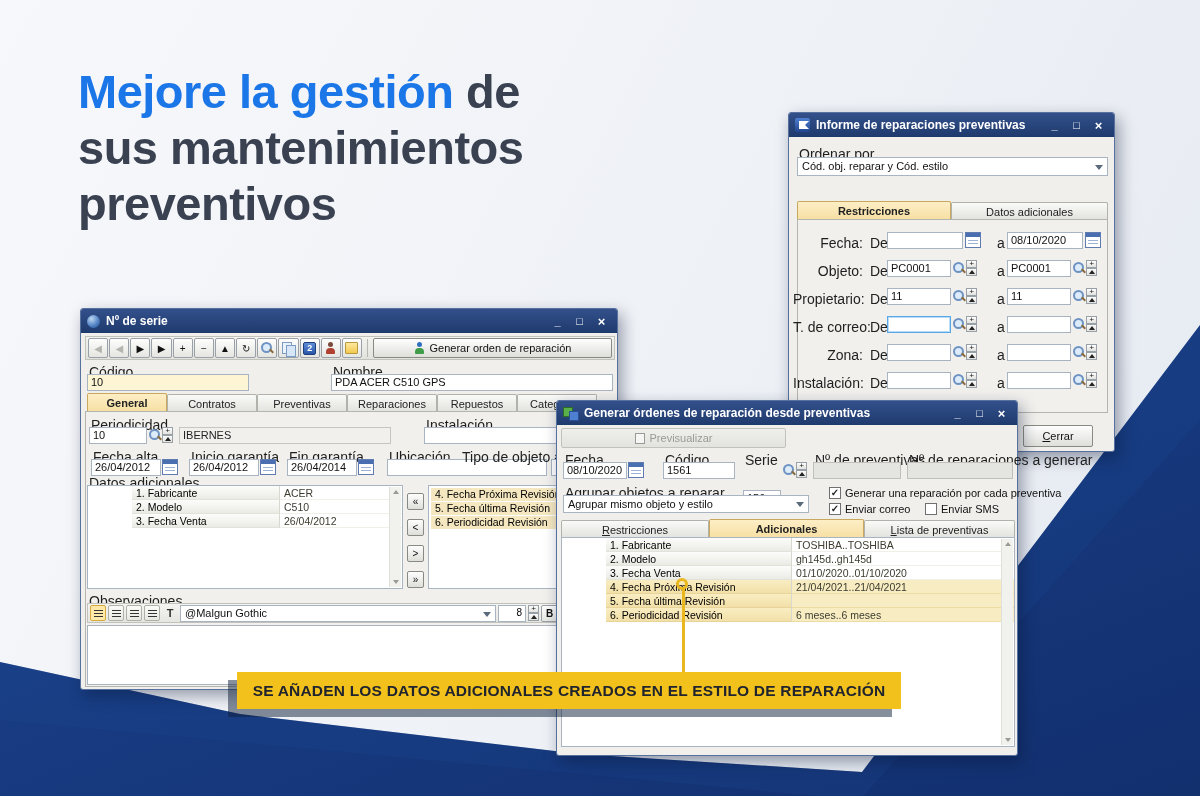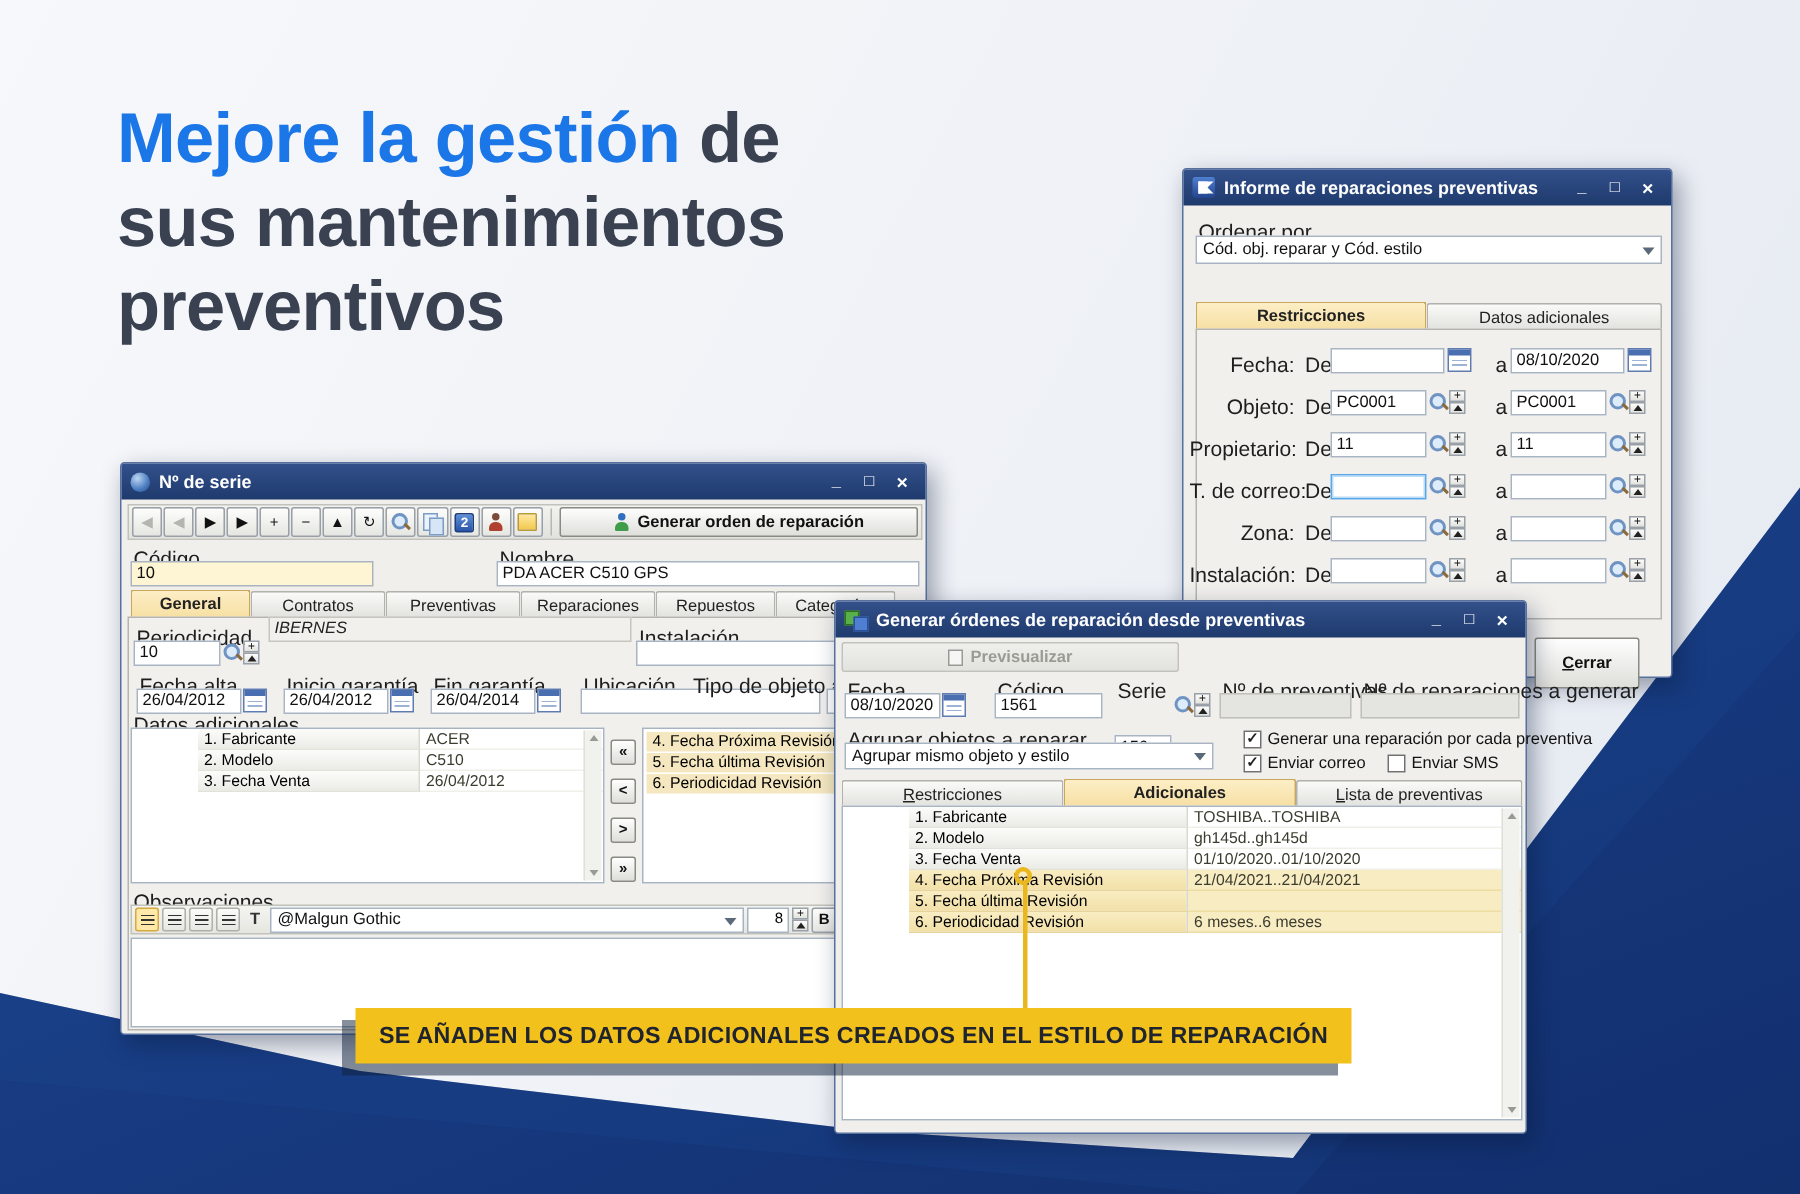--- a/index.html
+++ b/index.html
@@ -56,21 +56,21 @@
   .tabrow{position:absolute;display:flex;align-items:flex-end;}
   .tab{height:18px;padding:0 8px;display:flex;align-items:center;justify-content:center;
        background:linear-gradient(#fafaf8,#e1e1dd);border:1px solid #b2b2ac;border-bottom:none;
        font-size:11px;color:#222;border-radius:2px 2px 0 0;}
   .tab span{display:block;}
   .tab.active{background:linear-gradient(#fdeec6,#f6dfa2);border-color:#c9a85e;height:19px;font-weight:bold;}
   .tab.ulf span::first-letter{text-decoration:underline;}
   .panel{position:absolute;background:#f1f0ed;border:1px solid #b5b5af;}
   .btn{position:absolute;background:linear-gradient(#fefefe,#dededa);border:1px solid #8a8a84;
        border-radius:2px;font-size:11px;color:#111;display:flex;align-items:center;justify-content:center;gap:5px;}
-  .btn span{display:block;font-weight:bold;}
+  .btn span{display:block;}
   .btn.ulf span::first-letter{text-decoration:underline;}
   .btn.bigdis{color:#9b9b94;background:linear-gradient(#efefec,#e2e2de);border-color:#c2c2bc;}
   .tbtn{width:21px;height:20px;background:linear-gradient(#fdfdfc,#e5e5e1);border:1px solid #9aa0a8;
         border-radius:2px;display:flex;align-items:center;justify-content:center;
         font-size:10px;color:#111;}
   .tbtn.dis{color:#b5b5b0;}
   .whitebox{position:absolute;background:#fff;border:1px solid #a9b4c2;overflow:hidden;}
   .sbar{position:absolute;top:1px;bottom:1px;right:1px;width:12px;background:#f1f1ee;border-left:1px solid #e0e0da;}
   .sbar::before{content:"";position:absolute;top:3px;left:3px;width:0;height:0;
       border-left:3px solid transparent;border-right:3px solid transparent;border-bottom:4px solid #9a9a94;}
@@ -253,21 +253,21 @@
         <i class="dn"></i>
       </div>
     <div class="lbl" style="left:208px;top:262px;">a</div>
     <div class="input" style="left:218px;top:259px;width:64px;"></div>
     <div class="mag" style="left:283px;top:260px;"></div>
     <div class="spin" style="left:297px;top:259px;">
         <i class="up"></i>
         <i class="dn"></i>
       </div>
 
-    <div class="btn ulf" style="left:234px;top:312px;width:70px;height:34px;text-align:center;">
+    <div class="btn ulf" style="left:234px;top:312px;width:70px;height:22px;text-align:center;">
         <span>Cerrar</span>
       </div>
   </div>
 
   <div class="win" style="left:80px;top:308px;width:538px;height:382px;z-index:30;">
     <div class="tbar">
       <div class="ico-orb"></div>
       <span>Nº de serie</span>
       <div class="wctl">
         <div class="wbtn">_</div>
@@ -334,21 +334,21 @@
     </div>
     <div class="panel" style="left:4px;top:102px;width:530px;height:276px;"></div>
 
     <div class="lbl" style="left:10px;top:108px;">Periodicidad</div>
     <div class="input" style="left:8px;top:118px;width:58px;">10</div>
     <div class="mag" style="left:67px;top:119px;"></div>
     <div class="spin" style="left:81px;top:118px;">
         <i class="up"></i>
         <i class="dn"></i>
       </div>
-    <div class="input flat" style="left:98px;top:102px;width:242px;font-style:italic;">IBERNES</div>
+    <div class="input flat" style="left:98px;top:118px;width:212px;">IBERNES</div>
     <div class="lbl" style="left:345px;top:108px;">Instalación</div>
     <div class="input" style="left:343px;top:118px;width:187px;"></div>
 
     <div class="lbl" style="left:12px;top:140px;">Fecha alta</div>
     <div class="input" style="left:10px;top:150px;width:70px;">26/04/2012</div>
     <div class="cal" style="left:81px;top:150px;"></div>
     <div class="lbl" style="left:110px;top:140px;">Inicio garantía</div>
     <div class="input" style="left:108px;top:150px;width:70px;">26/04/2012</div>
     <div class="cal" style="left:179px;top:150px;"></div>
     <div class="lbl" style="left:208px;top:140px;">Fin garantía</div>

